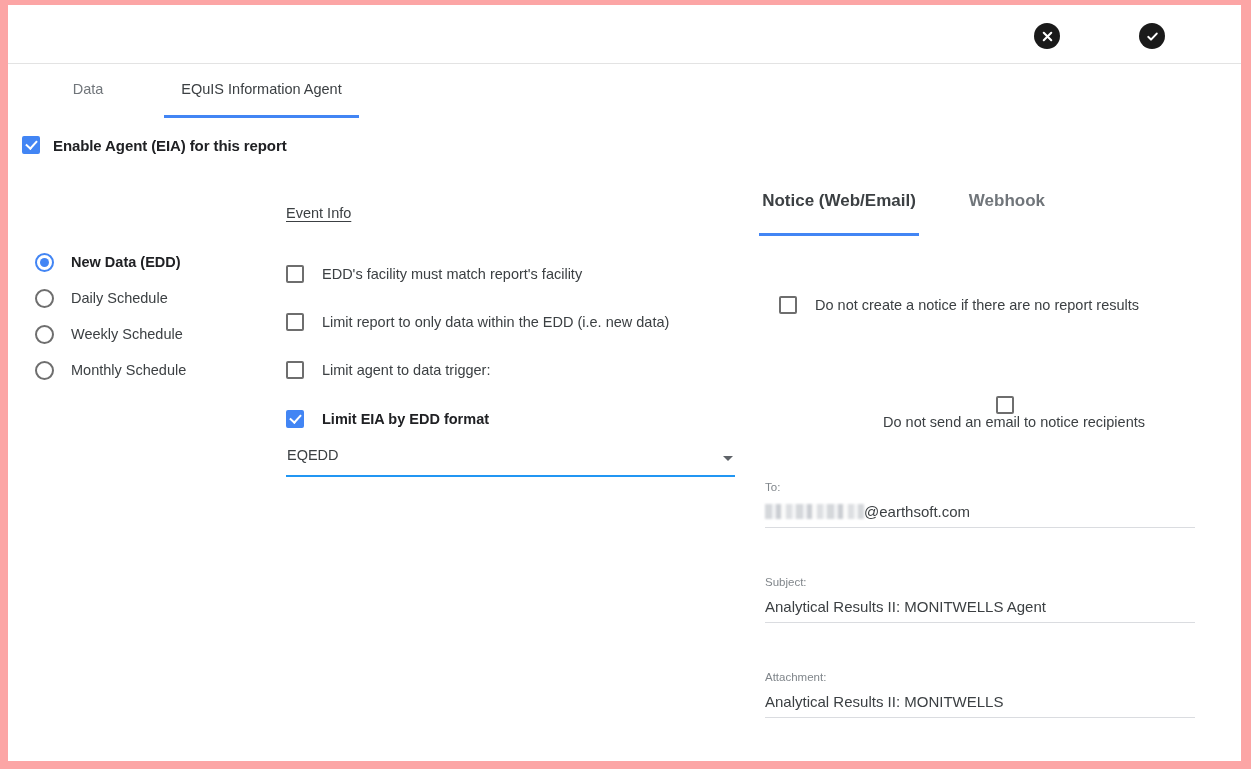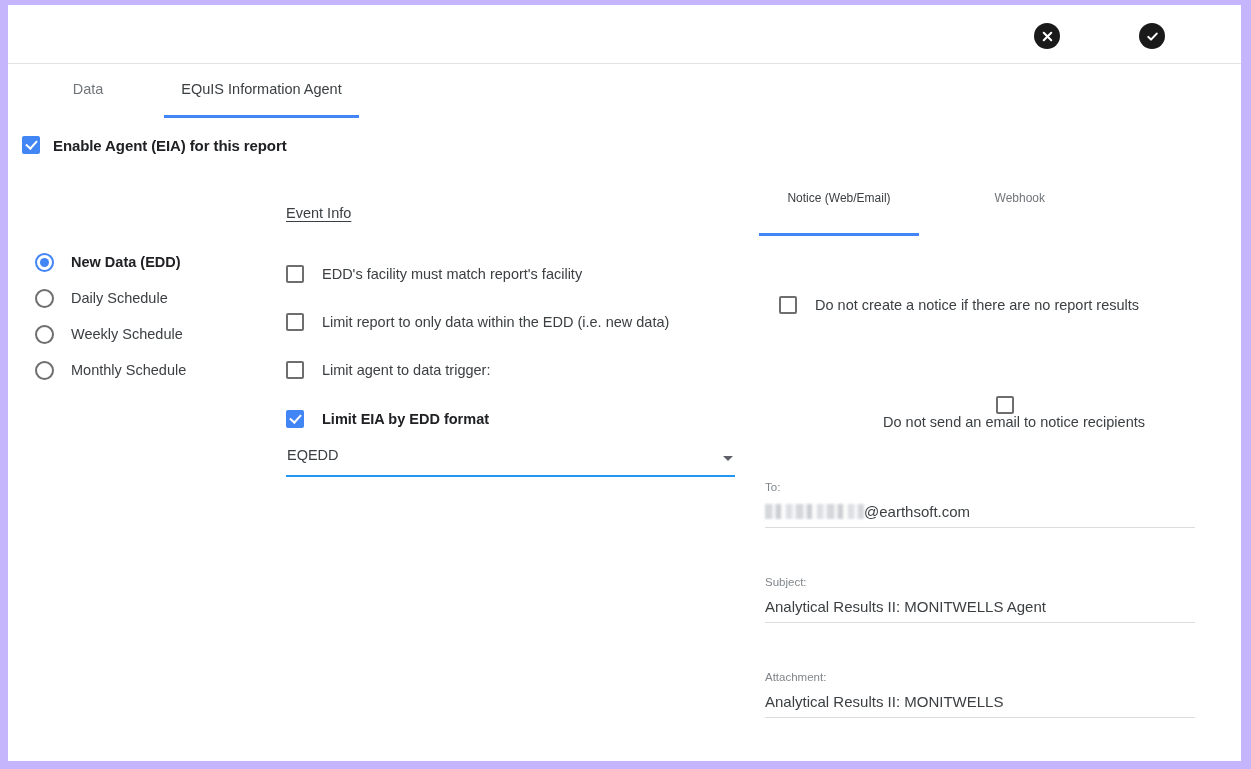--- a/index.html
+++ b/index.html
@@ -13,21 +13,21 @@
     overflow: hidden;
     font-family: "Liberation Sans", sans-serif;
   }
 
   
   .frame {
     position: absolute;
     left: 0; top: 0;
     width: 1251px;
     height: 769px;
-    background: #c4b5fd;
+    background: #fca5a5;
   }
   .canvas {
     position: absolute;
     left: 8px;
     top: 5px;
     width: 1233px;
     height: 756px;
     background: #ffffff;
     overflow: hidden;
   }
@@ -244,24 +244,25 @@
   .notice-tabs {
     position: relative;
     height: 45px;
   }
   .notice-tab {
     position: absolute;
     top: 0;
     height: 42px;
     display: flex;
     align-items: flex-start;
-    font-size: 12px;
+    font-size: 17px;
     color: #70757a;
     cursor: pointer;
     user-select: none;
+    font-weight: bold;
   }
   .notice-tab.active {
     color: #3c4043;
     border-bottom: 3px solid #4285f4;
   }
   #notice-tab-web { left: 8px; width: 160px; justify-content: center; }
   #notice-tab-hook { left: 216px; width: 78px; justify-content: flex-end; }
 
   .notice-cb-row {
     display: flex;

